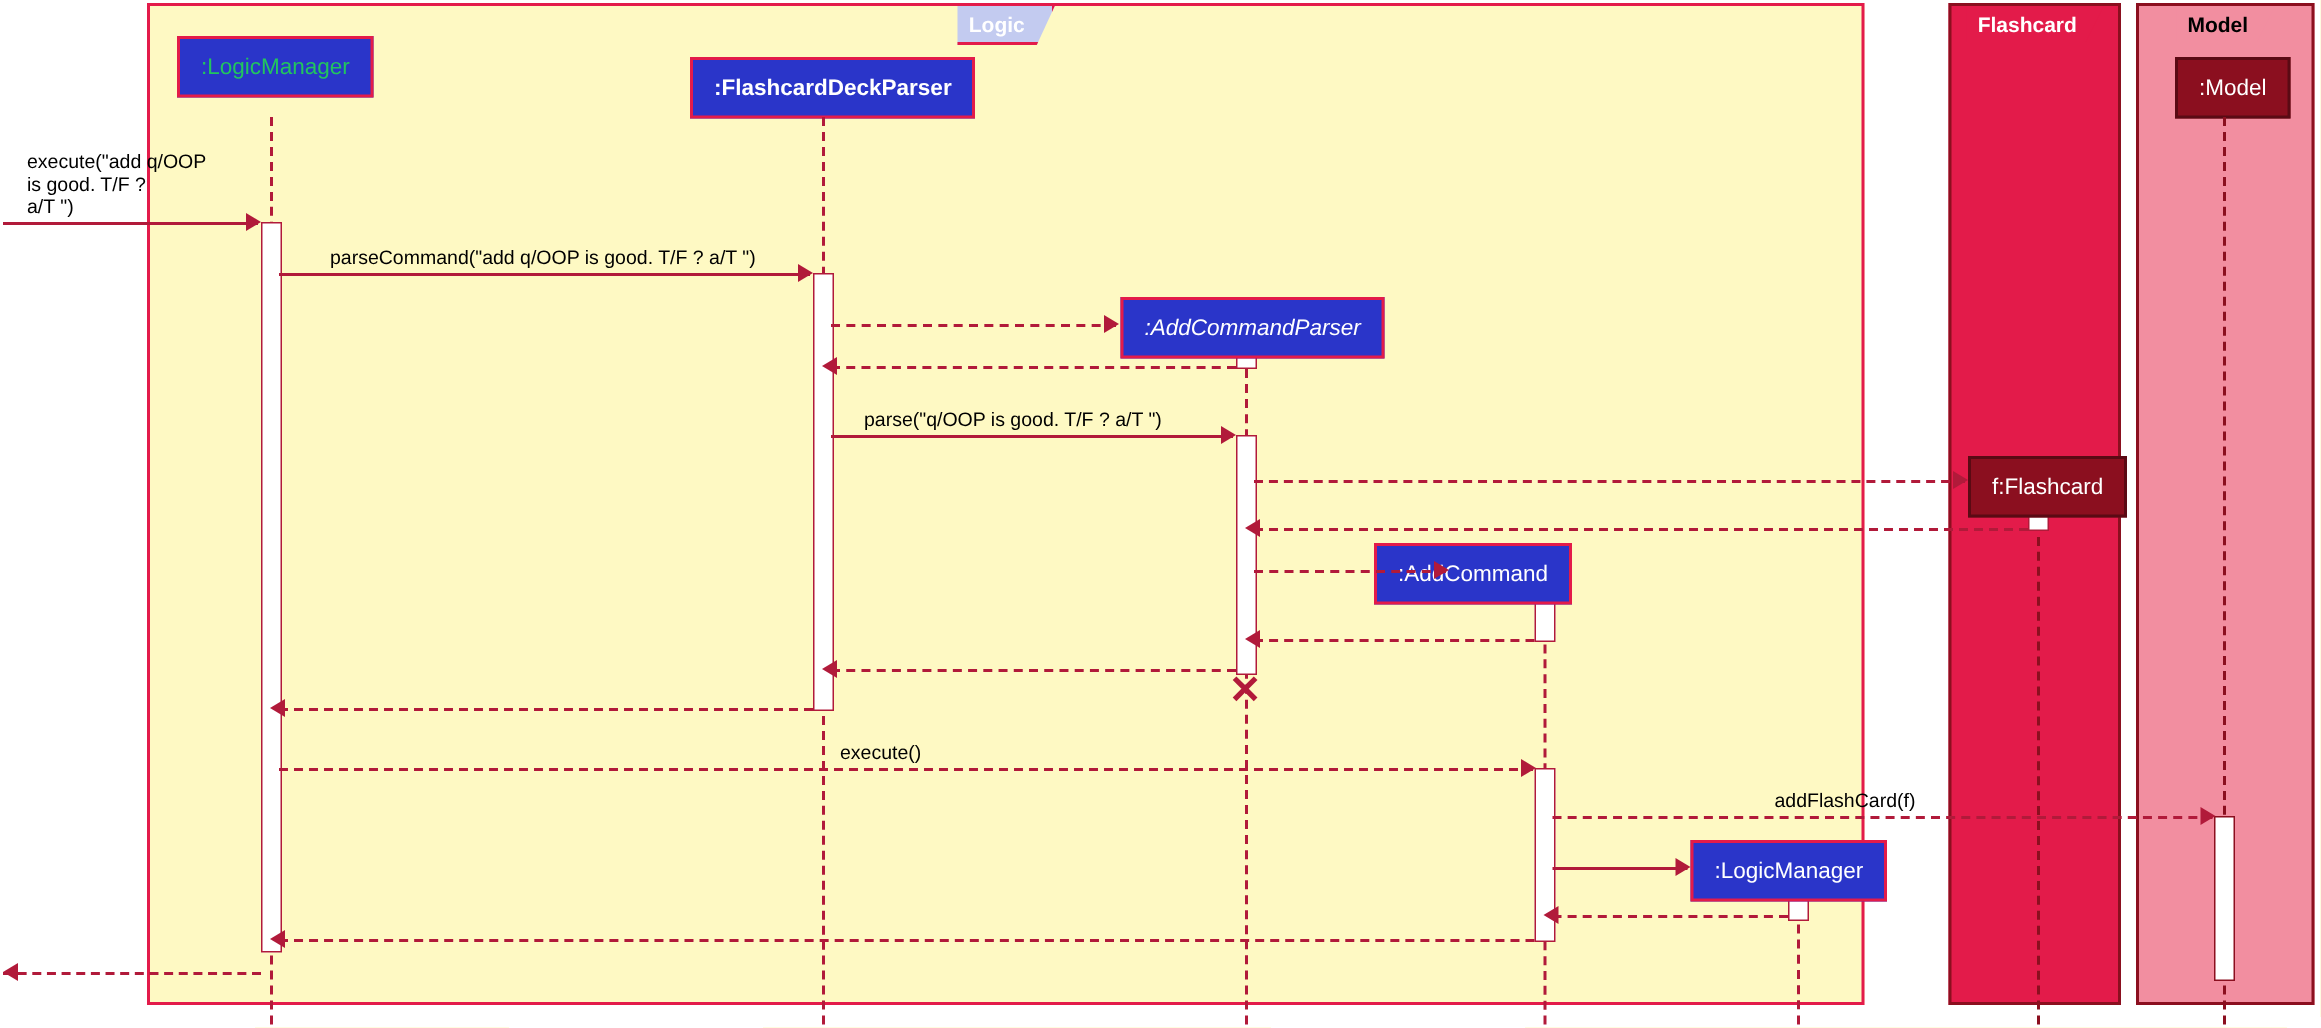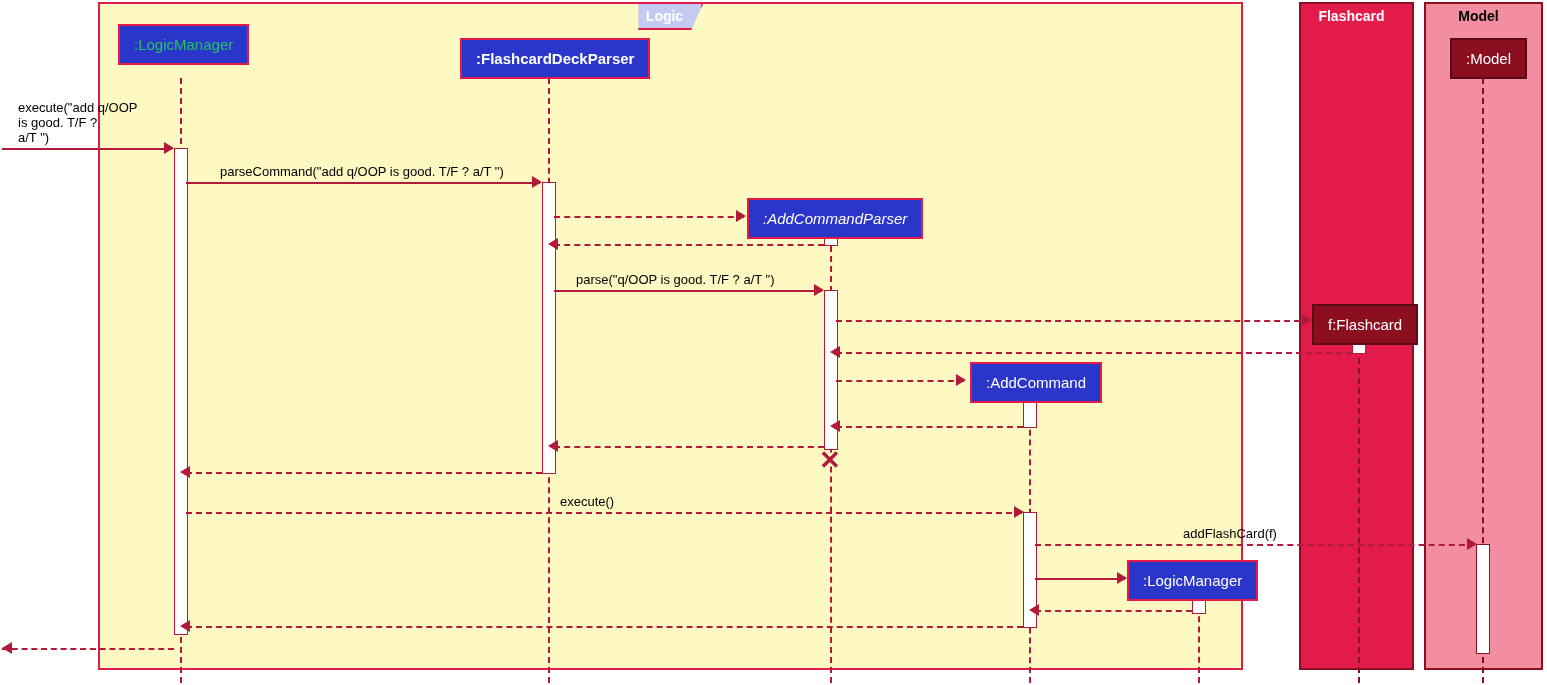--- a/index.html
+++ b/index.html
@@ -100,21 +100,21 @@
 <div class="activation" style="left:830px; top:230px; height:14px; background:#fff; border-color:#b11a3a;"></div>
 <div class="activation" style="left:830px; top:290px; height:158px; background:#fff; border-color:#b11a3a;"></div>
 <div class="activation" style="left:1029px; top:396px; height:30px; background:#fff; border-color:#b11a3a;"></div>
 <div class="activation" style="left:1029px; top:512px; height:114px; background:#fff; border-color:#b11a3a;"></div>
 <div class="activation" style="left:1198px; top:594px; height:18px; background:#fff; border-color:#b11a3a;"></div>
 <div class="activation" style="left:1358px; top:334px; height:18px; background:#fff; border-color:#b11a3a;"></div>
 <div class="activation" style="left:1482px; top:544px; height:108px; background:#fff; border-color:#8b0f1f;"></div>
 
 <div class="participant" style="left:747px; top:198px; background:#2a35c9; color:#fff; border-color:#e31b4a;font-style:italic;">:AddCommandParser</div>
 <div class="participant" style="left:1312px; top:304px; background:#8b0f1f; color:#fff; border-color:#5a0a14;">f:Flashcard</div>
-<div class="participant" style="left:970px; top:362px; background:#2a35c9; color:#fff; border-color:#e31b4a;">:AddCommand</div>
+<div class="participant" style="left:916px; top:362px; background:#2a35c9; color:#fff; border-color:#e31b4a;">:AddCommand</div>
 <div class="participant" style="left:1127px; top:560px; background:#2a35c9; color:#fff; border-color:#e31b4a;">:LogicManager</div>
 
 <div class="msg-label" style="left:18px; top:100px; white-space:pre;">execute("add q/OOP
 is good. T/F ?
 a/T ")</div>
 <div class="arrow-solid" style="left:2px; top:148px; width:170px; border-color:#b11a3a;"></div>
 <div class="arrowhead right" style="left:164px; top:142px; border-left-color:#b11a3a;"></div>
 
 <div class="msg-label" style="left:220px; top:164px;">parseCommand("add q/OOP is good. T/F ? a/T ")</div>
 <div class="arrow-solid" style="left:186px; top:182px; width:354px; border-color:#b11a3a;"></div>

